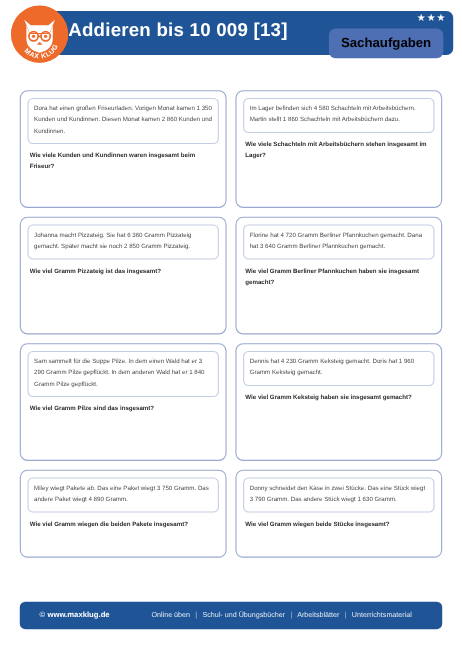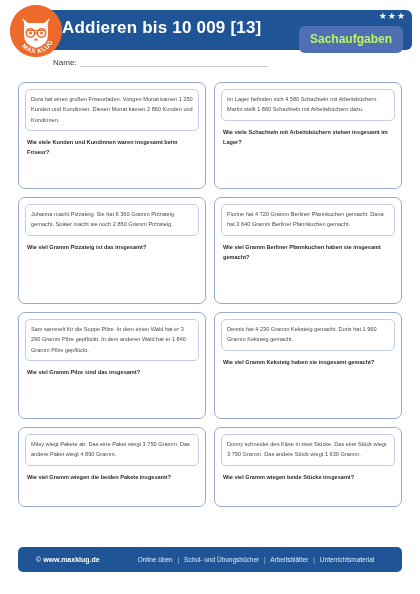--- a/index.html
+++ b/index.html
@@ -47,21 +47,21 @@
     color: #ffffff;
     font-size: 9px;
     letter-spacing: 1px;
     line-height: 1;
   }
   .badge {
     position: absolute;
     right: 17px;
     top: 26px;
     background: #4f6fb5;
-    color: #bef264;
+    color: #000000;
     font-size: 12px;
     font-weight: bold;
     padding: 6px 11px 7px 11px;
     border-radius: 6px;
     white-space: nowrap;
   }
 
   
   .logo {
     position: absolute;
@@ -185,24 +185,20 @@
       <circle cx="31.5" cy="28" r="1.5" fill="#ee6a2b"></circle>
       <path d="M26 33 L23.4 35.6 L28.6 35.6 Z" fill="#ee6a2b"></path>
       <path d="M4 38 A23 23 0 0 0 48 38 L48 52 L4 52 Z" fill="#ee6a2b"></path>
       <path id="arcpath" d="M9 36 A18 18 0 0 0 43 36" fill="none"></path>
       <text font-family="Liberation Sans, sans-serif" font-size="6.2" font-weight="bold" fill="#ffffff" letter-spacing="0.6">
         <textPath href="#arcpath" startOffset="14%">MAX KLUG</textPath>
       </text>
     </svg>
   </div>
 
-  <div class="name-row">
-    <span class="name-label">Name:</span>
-    <span class="name-line"></span>
-  </div>
 </div>
 
 <div class="grid">
 
   <div class="task">
     <div class="story">Dora hat einen großen Friseurladen. Vorigen Monat kamen 1 350 Kunden und Kundinnen. Diesen Monat kamen 2 860 Kunden und Kundinnen.</div>
     <div class="question">Wie viele Kunden und Kundinnen waren insgesamt beim Friseur?</div>
   </div>
 
   <div class="task">

